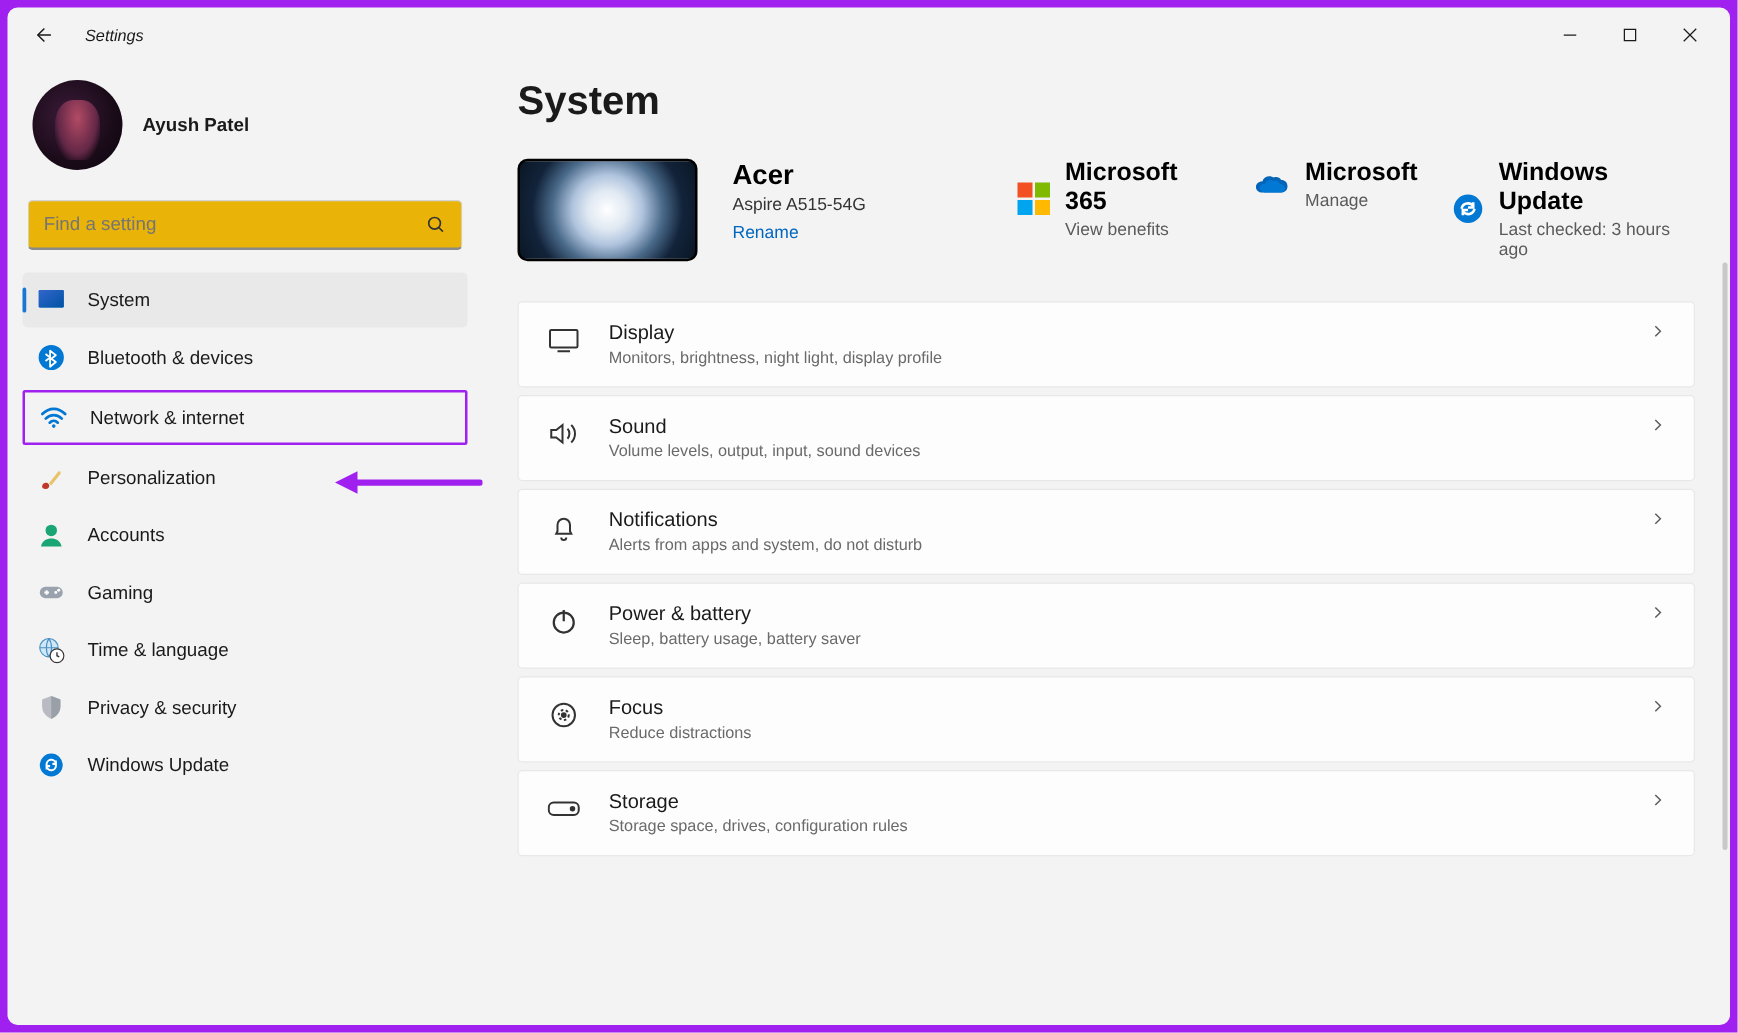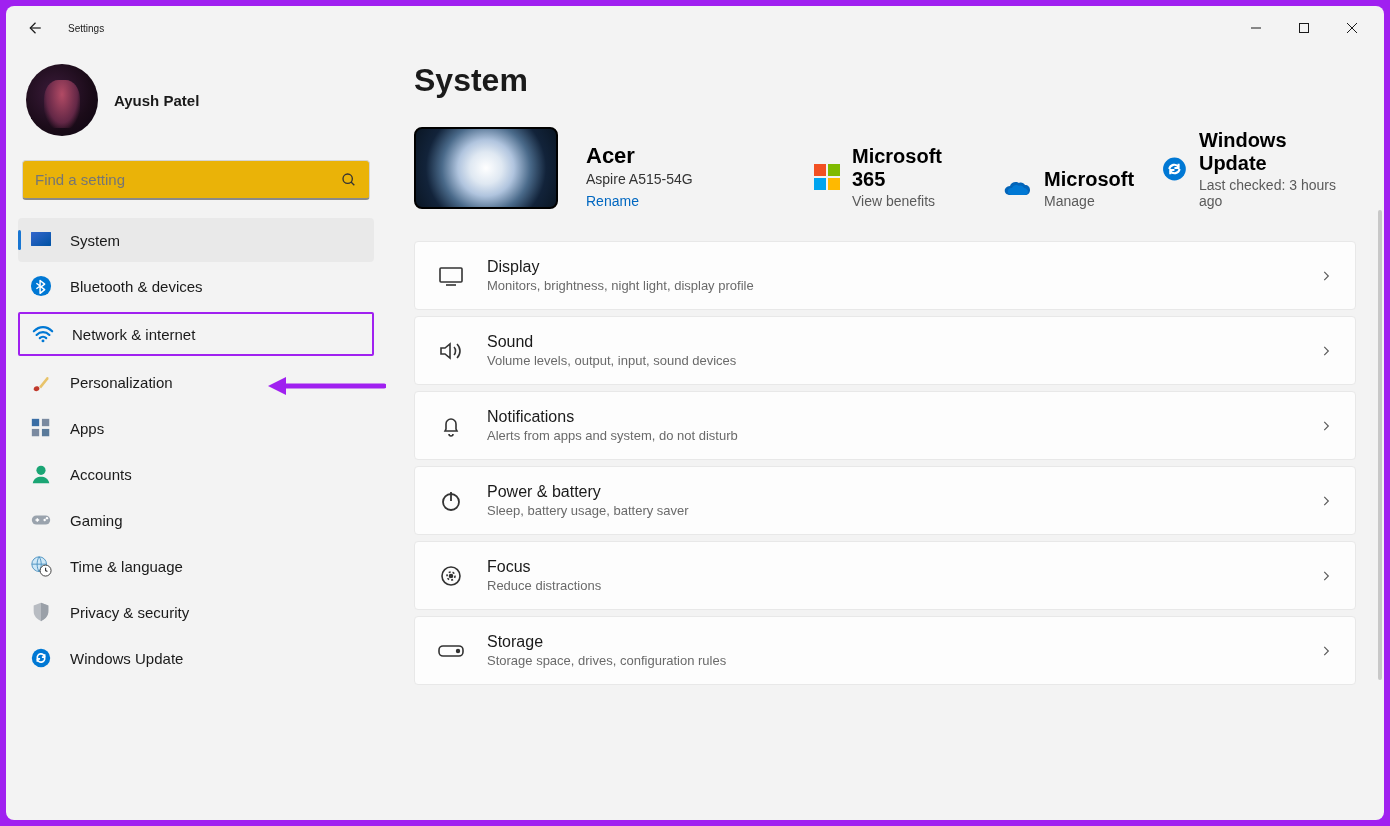--- a/index.html
+++ b/index.html
@@ -26,23 +26,24 @@
     height: 44px;
     padding: 0 8px;
   }
   .back-btn {
     width: 40px; height: 40px;
     display: flex; align-items: center; justify-content: center;
     cursor: pointer;
     font-size: 18px;
   }
   .app-title {
-    font-size: 10px;
+    font-size: 13px;
     color: #1a1a1a;
     margin-left: 14px;
+    font-style: italic;
   }
   .win-controls {
     margin-left: auto;
     display: flex;
   }
   .win-btn {
     width: 48px; height: 44px;
     display: flex; align-items: center; justify-content: center;
     cursor: pointer;
     color: #1a1a1a;
@@ -129,21 +130,21 @@
     flex:1;
     overflow-y: auto;
     padding: 12px 28px 20px 28px;
     position: relative;
   }
   .page-title {
     font-size: 32px; font-weight: 600; color:#1a1a1a;
     margin-bottom: 28px;
   }
   .device-row {
-    display: flex; align-items: flex-end; gap: 28px;
+    display: flex; align-items: flex-start; gap: 28px;
     margin-bottom: 32px;
     flex-wrap: nowrap;
   }
   .device-thumb {
     width: 150px; height: 82px; border: 2px solid #000; border-radius: 8px;
     background:
       radial-gradient(circle at 50% 50%, #fff 0%, #dfe8f2 20%, #b0c4de 35%, #4a6a8a 55%, #12233a 75%, #0a1624 100%);
   }
   .device-info { display:flex; flex-direction:column; gap:2px; min-width:160px;}
   .device-name { font-size:22px; font-weight:600; }
@@ -151,21 +152,21 @@
   .rename-link { color:#0067c0; font-size:14px; cursor:pointer; margin-top:4px;}
   .info-block { display:flex; align-items:center; gap:12px; cursor:pointer;}
   .info-block .texts{display:flex;flex-direction:column;gap:2px;}
   .info-title{font-size:20px; font-weight:600;}
   .info-sub{font-size:14px; color:#5a5a5a;}
   .cards { display:flex; flex-direction:column; gap:6px; }
   .card {
     background:#fdfdfd;
     border:1px solid #e8e8e8;
     border-radius:4px;
-    display:flex; align-items:center;
+    display:flex; 
     padding: 16px 22px;
     gap: 22px;
     cursor:pointer;
   }
   .card-icon{width:28px;height:28px;display:flex;align-items:center;justify-content:center;color:#333;}
   .card-texts{display:flex;flex-direction:column;gap:2px;}
   .card-title{font-size:16px;color:#1a1a1a;}
   .card-sub{font-size:13px;color:#6a6a6a;}
   .chevron{margin-left:auto;color:#5a5a5a;}
   .scroll-track{position:absolute; right:2px; top:160px; width:4px; height:470px; background:#c8c8c8; border-radius:2px;}
@@ -272,31 +273,20 @@
         <div class="nav-item">
           <span class="nav-icon">
             <svg width="22" height="22" viewBox="0 0 24 24">
                 <path d="M4 20c0-3 3-4 5-3l1 1c1 2-1 4-3 4-2 0-3-1-3-2z" fill="#c0392b"></path>
                 <path d="M10 17l8-10c1-1 3 0 2 2l-8 10" fill="#e8c36a"></path>
               </svg>
           </span>
           <span>Personalization</span>
         </div>
 
-        <div class="nav-item">
-          <span class="nav-icon">
-            <svg width="22" height="22" viewBox="0 0 24 24">
-                <rect x="2" y="2" width="8" height="8" fill="#3a6ea5"></rect>
-                <rect x="13" y="2" width="8" height="8" fill="#7a8aa0"></rect>
-                <rect x="2" y="13" width="8" height="8" fill="#7a8aa0"></rect>
-                <rect x="13" y="13" width="8" height="8" fill="#5a7a9a"></rect>
-              </svg>
-          </span>
-          <span>Apps</span>
-        </div>
 
         <div class="nav-item">
           <span class="nav-icon">
             <svg width="22" height="22" viewBox="0 0 24 24">
                 <circle cx="12" cy="8" r="5" fill="#1aa574"></circle>
                 <path d="M3 22c1-5 5-7 9-7s8 2 9 7z" fill="#1aa574"></path>
               </svg>
           </span>
           <span>Accounts</span>
         </div>

